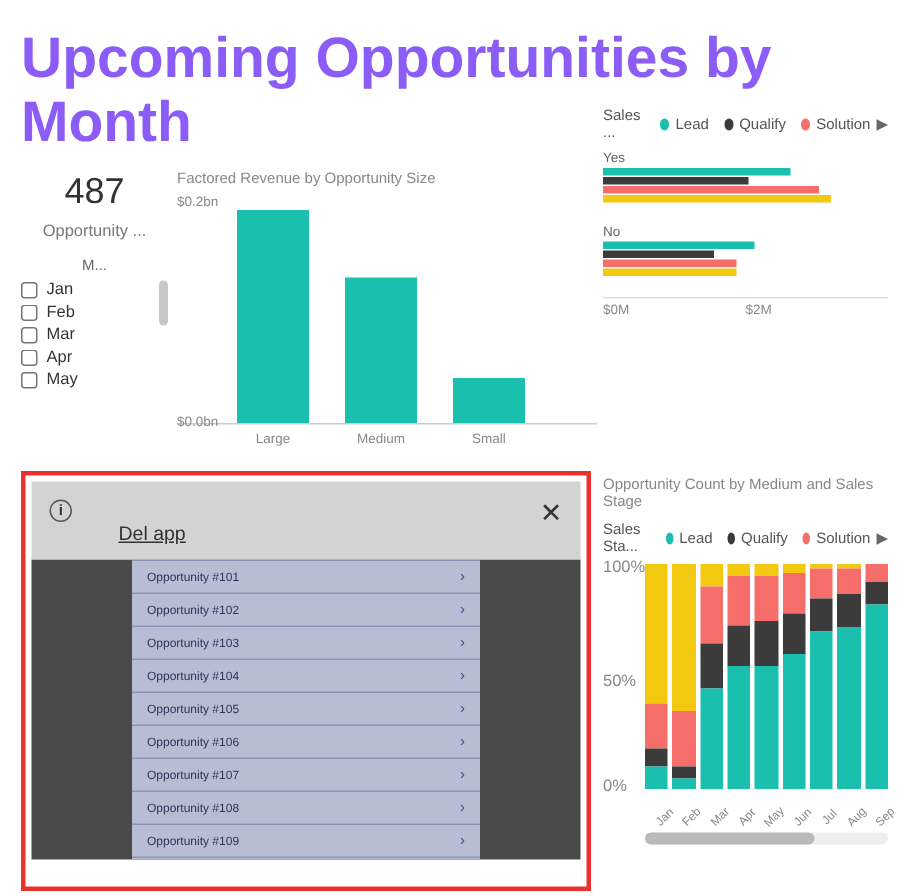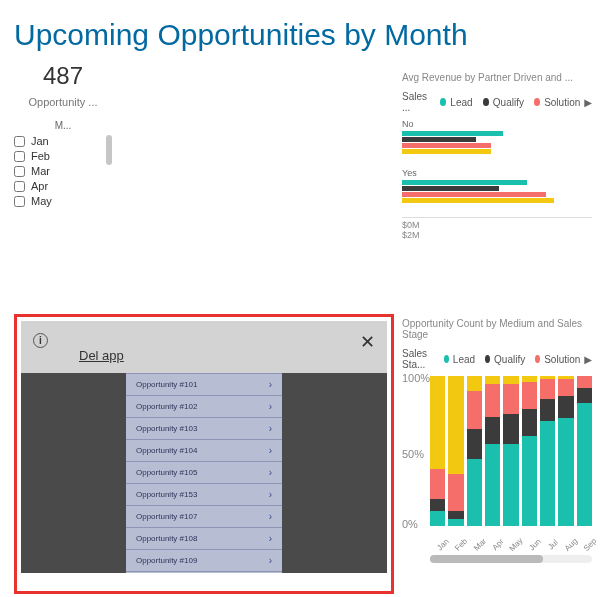--- a/index.html
+++ b/index.html
@@ -1,18 +1,18 @@
 <!DOCTYPE html>
 <html><head>
 <meta charset="utf-8">
 <style>
 * { box-sizing: border-box; margin: 0; padding: 0; }
 body { font-family: "Segoe UI", Tahoma, sans-serif; background: #fff; width: 605px; height: 597px; overflow: hidden; color: #333; }
 .page { padding: 18px 14px 10px 14px; }
-.title { font-size: 30px; font-weight: 400; color: #0369a1; margin-bottom: 10px; }
+.title { font-size: 38px; font-weight: 700; color: #8b5cf6; margin-bottom: 10px; }
 .grid { display: grid; grid-template-columns: 98px 280px 190px; grid-template-rows: auto; gap: 6px; }
 .kpi-block { text-align: center; }
 .kpi-val { font-size: 24px; font-weight: 400; }
 .kpi-lbl { font-size: 11px; color: #777; margin-top: 6px; }
 .slicer-title { font-size: 10px; color: #666; margin: 12px 0 4px 0; }
 .slicer { font-size: 11px; position: relative; }
 .slicer-row { display: flex; align-items: center; gap: 6px; margin-bottom: 3px; }
 .slicer-row input { width: 11px; height: 11px; }
 .scrollbar { position: absolute; right: -2px; top: 0; width: 10px; height: 70px; border-radius: 4px; }
 .scrollbar::before { content: ""; position: absolute; left: 2px; top: 0; width: 6px; height: 30px; background: #c6c6c6; border-radius: 3px; }
@@ -23,28 +23,28 @@
 .bar-chart { height: 150px; display: flex; align-items: flex-end; gap: 24px; padding-left: 40px; border-bottom: 1px solid #ccc; position: relative; }
 .bar-chart .bar { width: 48px; background: #1bbfae; }
 .bar-chart .ylab { position: absolute; left: 0; font-size: 9px; color: #888; }
 .bar-chart-labels { display: flex; gap: 24px; padding-left: 40px; font-size: 9px; color: #888; margin-top: 4px; }
 .bar-chart-labels span { width: 48px; text-align: center; }
 .hbar-chart { font-size: 10px; }
 .hbar-row { margin-bottom: 14px; }
 .hbar-cat { font-size: 9px; color: #666; margin-bottom: 2px; }
 .hbar-stack { display: flex; flex-direction: column; gap: 1px; }
 .hbar-stack .seg { height: 5px; }
-.hbar-axis { display: flex; justify-content: space-between; font-size: 9px; color: #888; border-top: 1px solid #ddd; padding-top: 2px; flex-direction: column; }
+.hbar-axis { display: flex; justify-content: space-between; font-size: 9px; color: #888; border-top: 1px solid #ddd; padding-top: 2px; }
 .powerapps-wrap { border: 3px solid #e8322e; padding: 4px; width: 380px; margin-top: 8px; position: absolute; left: 14px; top: 306px; height: 280px; }
 .powerapps-msg { background: rgba(200,200,200,0.8); padding: 10px 12px; font-size: 13px; color: #333; position: relative; display: flex; align-items: flex-start; gap: 8px; }
 .powerapps-msg .info { font-weight: bold; border: 1.5px solid #555; width: 15px; height: 15px; border-radius: 50%; font-size: 10px; display: flex; align-items: center; justify-content: center; flex-shrink: 0; margin-top: 2px; }
 .powerapps-msg .close { position: absolute; right: 12px; top: 10px; font-size: 18px; color: #333; cursor: pointer; font-weight: 300; }
 .powerapps-link { text-decoration: underline; margin-left: 23px; margin-top: 2px; cursor: pointer; display: inline-block; font-size: 13px; }
 .powerapps-body { background: #4a4a4a; height: 200px; display: flex; justify-content: center; padding-top: 0; overflow: hidden; }
-.opp-list { width: 156px; background: #b7bed4; display: flex; flex-direction: column; }
+.opp-list { width: 232px; background: #b7bed4; display: flex; flex-direction: column; }
 .opp-item { border-bottom: 1px solid #8c95b5; padding: 5px 10px; font-size: 8px; color: #2c3458; display: flex; justify-content: space-between; align-items: center; cursor: pointer; }
 .opp-item .chev { color: #3a4d8f; font-size: 10px; }
 .stacked-chart { height: 150px; display: flex; align-items: stretch; gap: 3px; position: relative; padding-left: 28px; }
 .stacked-col { width: 16px; display: flex; flex-direction: column-reverse; }
 .stacked-col .seg { width: 100%; }
 .stacked-ylab { position: absolute; left: 0; font-size: 11px; color: #888; }
 .stacked-labels { display: flex; gap: 3px; padding-left: 28px; font-size: 8px; color: #888; margin-top: 4px; }
 .stacked-labels span { width: 16px; text-align: center; transform: rotate(-45deg); transform-origin: top right; white-space: nowrap; position: relative; top: 6px; }
 .horiz-scroll { height: 8px; background: #eee; margin: 16px 0 0 28px; border-radius: 4px; position: relative; }
 .horiz-scroll::before { content: ""; position: absolute; left: 0; width: 70%; height: 100%; background: #bababa; border-radius: 4px; }
@@ -80,53 +80,67 @@
             <span>Apr</span>
           </div>
         <div class="slicer-row">
             <input type="checkbox" style="">
             <span>May</span>
           </div>
         <div class="scrollbar"></div>
       </div>
     </div>
 
+    <div>
+      <div class="chart-title">Factored Revenue by Opportunity Size</div>
+      <div class="bar-chart">
+        <span class="ylab" style="top:-4px">$0.2bn</span>
+        <span class="ylab" style="bottom:-4px">$0.0bn</span>
+        <div class="bar" style="height:95%"></div>
+        <div class="bar" style="height:65%"></div>
+        <div class="bar" style="height:20%"></div>
+      </div>
+      <div class="bar-chart-labels">
+        <span>Large</span>
+        <span>Medium</span>
+        <span>Small</span>
+      </div>
+    </div>
   </div>
 
   <div class="right-col">
-    <div class="chart-title">Avg Revenue by Partner Driven and ...</div>
     <div class="legend">
       <span>Sales ...</span>
       <span class="sw" style="background:#1bbfae"></span>
         <span>Lead</span>
       <span class="sw" style="background:#3b3b3b"></span>
         <span>Qualify</span>
       <span class="sw" style="background:#f66e6a"></span>
         <span>Solution</span>
       <span class="arrow">▶</span>
     </div>
     <div class="hbar-chart">
       <div class="hbar-row">
+        <div class="hbar-cat">Yes</div>
+        <div class="hbar-stack">
+          <div class="seg" style="background:#1bbfae;width:66%"></div>
+          <div class="seg" style="background:#3b3b3b;width:51%"></div>
+          <div class="seg" style="background:#f66e6a;width:76%"></div>
+          <div class="seg" style="background:#f2c811;width:80%"></div>
+        </div>
+      </div>
+      <div class="hbar-row">
         <div class="hbar-cat">No</div>
         <div class="hbar-stack">
           <div class="seg" style="background:#1bbfae;width:53%"></div>
           <div class="seg" style="background:#3b3b3b;width:39%"></div>
           <div class="seg" style="background:#f66e6a;width:47%"></div>
           <div class="seg" style="background:#f2c811;width:47%"></div>
         </div>
       </div>
-      <div class="hbar-row">
-        <div class="hbar-cat">Yes</div>
-        <div class="hbar-stack">
-          <div class="seg" style="background:#1bbfae;width:66%"></div>
-          <div class="seg" style="background:#3b3b3b;width:51%"></div>
-          <div class="seg" style="background:#f66e6a;width:76%"></div>
-          <div class="seg" style="background:#f2c811;width:80%"></div>
-        </div>
-      </div>
       <div class="hbar-axis">
         <span>$0M</span>
         <span>$2M</span>
         <span></span>
       </div>
     </div>
   </div>
 
   <div class="powerapps-wrap">
     <div class="powerapps-msg">
@@ -153,21 +167,21 @@
           </div>
         <div class="opp-item">
             <span>Opportunity #104</span>
             <span class="chev">›</span>
           </div>
         <div class="opp-item">
             <span>Opportunity #105</span>
             <span class="chev">›</span>
           </div>
         <div class="opp-item">
-            <span>Opportunity #153</span>
+            <span>Opportunity #106</span>
             <span class="chev">›</span>
           </div>
         <div class="opp-item">
             <span>Opportunity #107</span>
             <span class="chev">›</span>
           </div>
         <div class="opp-item">
             <span>Opportunity #108</span>
             <span class="chev">›</span>
           </div>

